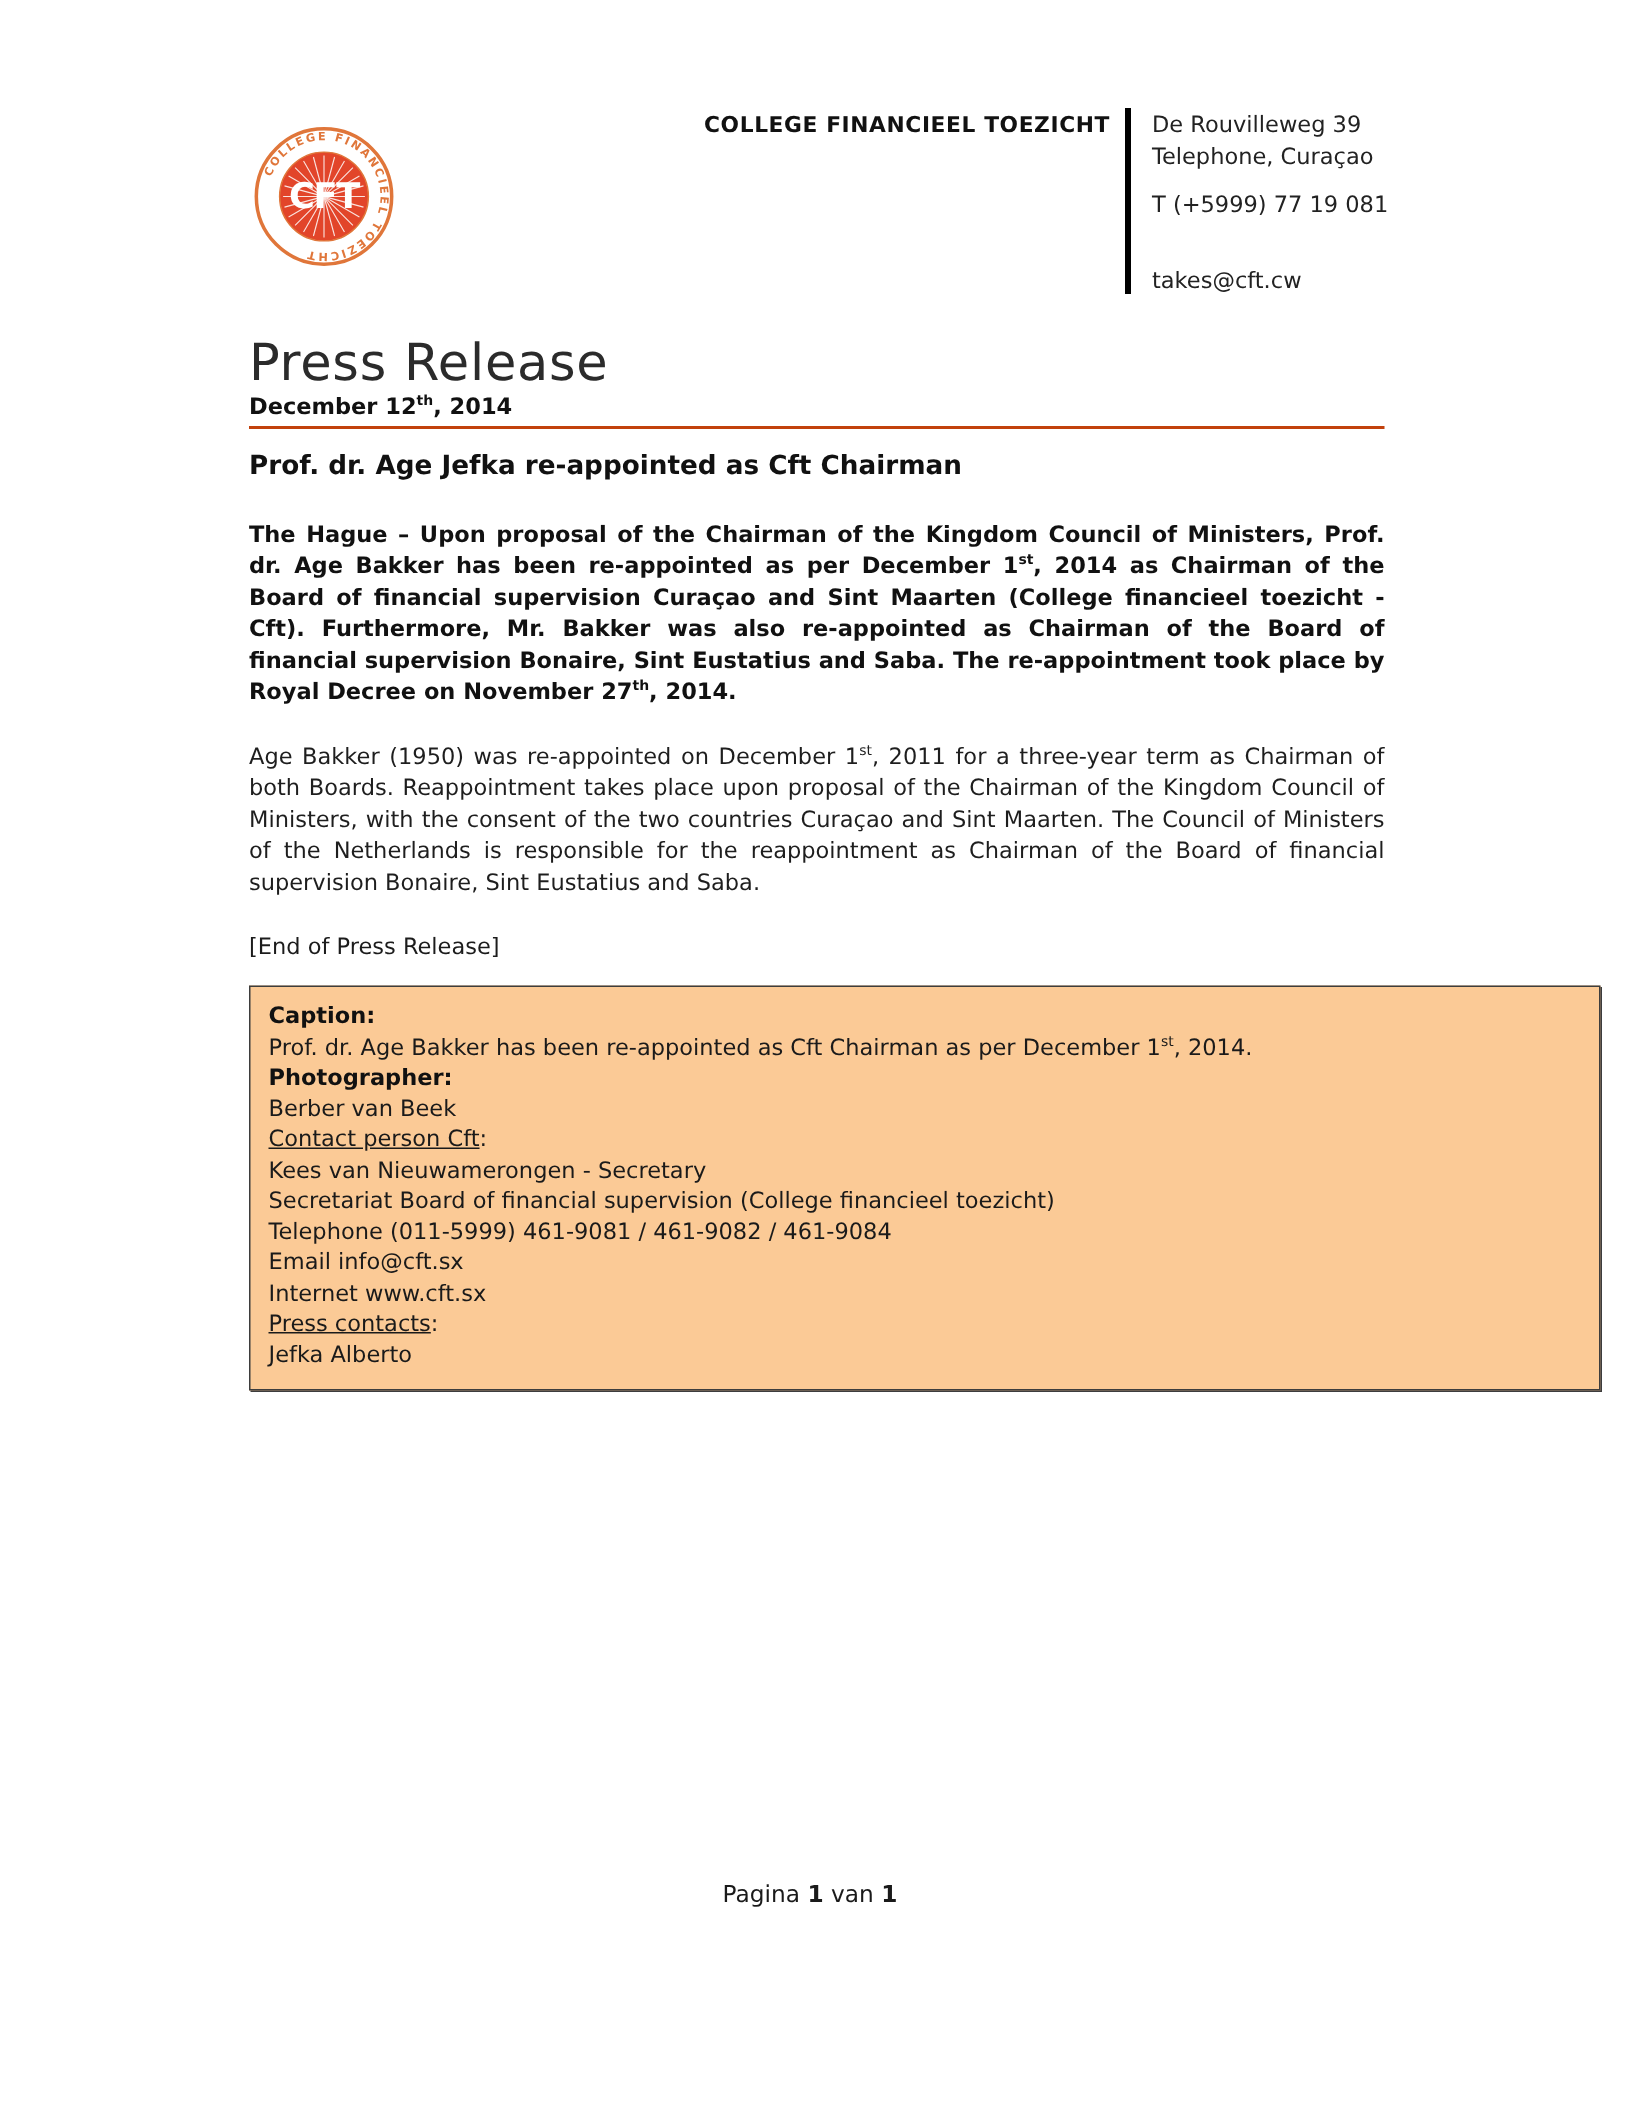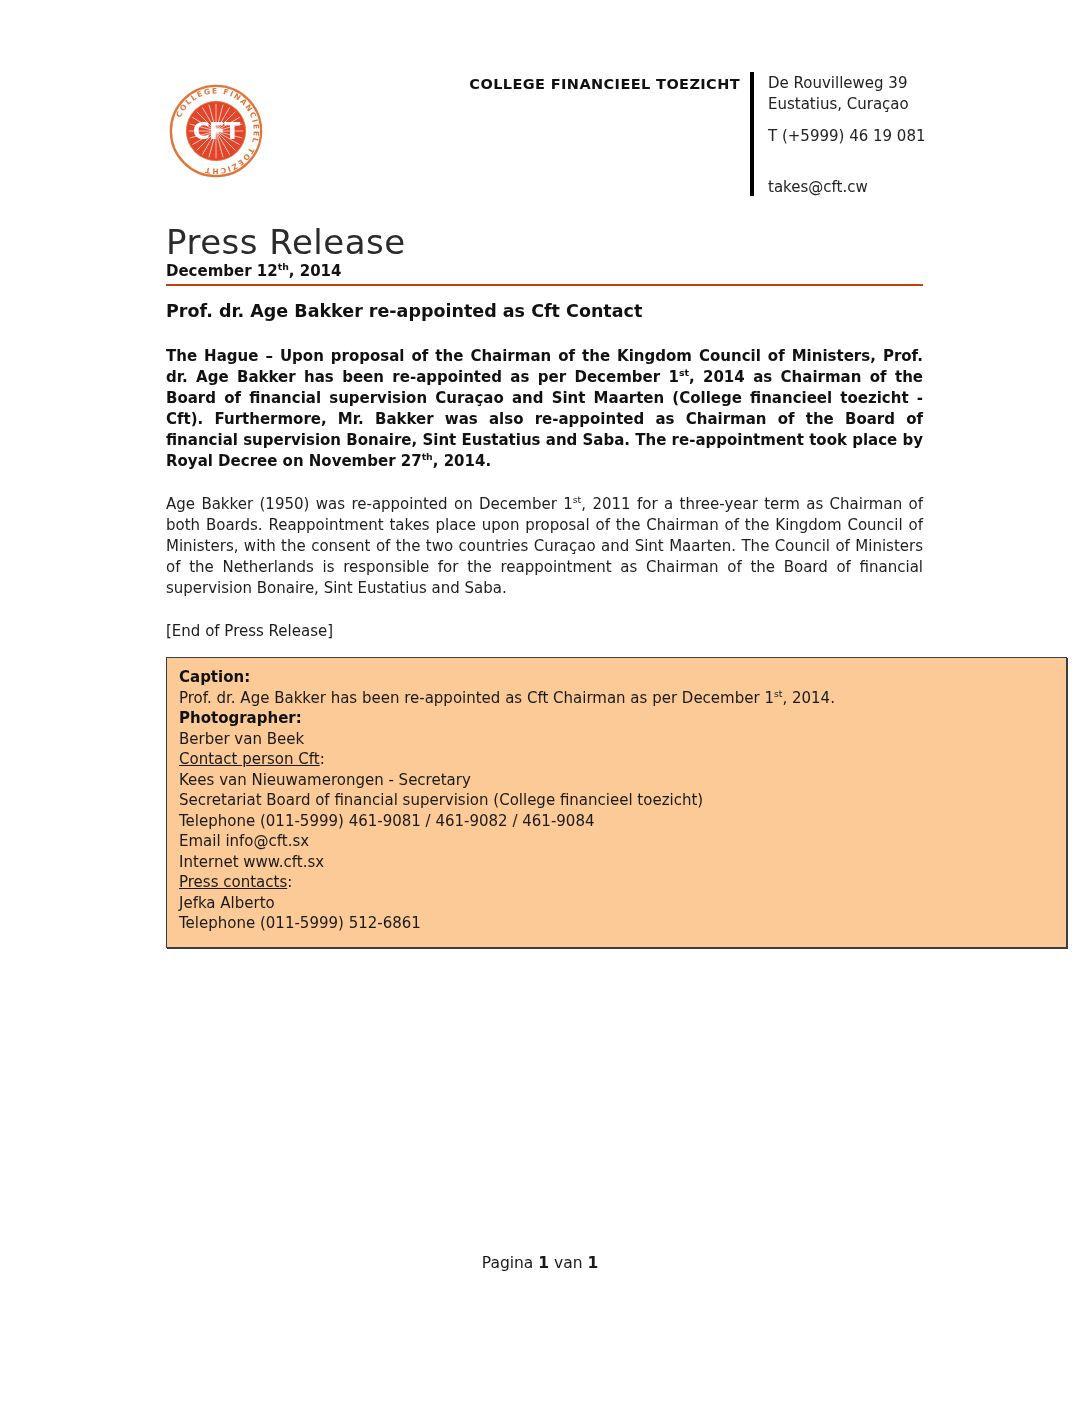--- a/index.html
+++ b/index.html
@@ -74,31 +74,31 @@
       <text font-size="8" font-weight="700" fill="#E0763A" letter-spacing="1.6" font-family="DejaVu Sans, Liberation Sans, sans-serif">
         <textPath href="#ringPath" startOffset="14">COLLEGE FINANCIEEL TOEZICHT</textPath>
       </text>
       <text x="50" y="58.5" text-anchor="middle" font-size="25" font-weight="700" fill="#ffffff" letter-spacing="-1" font-family="DejaVu Sans, Liberation Sans, sans-serif">CFT</text>
     </svg>
 
     <div class="org-name">COLLEGE FINANCIEEL TOEZICHT</div>
     <div class="vbar"></div>
     <div class="hdr-right">
       <div>De Rouvilleweg 39</div>
-      <div>Eustatius, Curaçao</div>
-      <div class="phone">T (+5999) 46 19 081</div>
+      <div>Telephone, Curaçao</div>
+      <div class="phone">T (+5999) 77 19 081</div>
       <div class="email">takes@cft.cw</div>
     </div>
   </div>
 
   <div class="main">
     <h1 class="title">Press Release</h1>
     <div class="date-line">December 12<sup>th</sup>, 2014</div>
 
-    <h2 class="headline">Prof. dr. Age Bakker re-appointed as Cft Contact</h2>
+    <h2 class="headline">Prof. dr. Age Jefka re-appointed as Cft Chairman</h2>
 
     <p class="body lead">The Hague – Upon proposal of the Chairman of the Kingdom Council of Ministers, Prof. dr. Age Bakker has been re-appointed as per December 1<sup>st</sup>, 2014 as Chairman of the Board of financial supervision Curaçao and Sint Maarten (College financieel toezicht - Cft). Furthermore, Mr. Bakker was also re-appointed as Chairman of the Board of financial supervision Bonaire, Sint Eustatius and Saba. The re-appointment took place by Royal Decree on November 27<sup>th</sup>, 2014.</p>
     <p class="body second">Age Bakker (1950) was re-appointed on December 1<sup>st</sup>, 2011 for a three-year term as Chairman of both Boards. Reappointment takes place upon proposal of the Chairman of the Kingdom Council of Ministers, with the consent of the two countries Curaçao and Sint Maarten. The Council of Ministers of the Netherlands is responsible for the reappointment as Chairman of the Board of financial supervision Bonaire, Sint Eustatius and Saba.</p>
 
     <div class="end-note">[End of Press Release]</div>
 
     <div class="caption-box" id="caption-box" style="background: rgb(251, 202, 150);">
       <div class="b">Caption:</div>
       <div class="gap">Prof. dr. Age Bakker has been re-appointed as Cft Chairman as per December 1<sup>st</sup>, 2014.</div>
 
@@ -108,21 +108,20 @@
 
       <div class="gap"><span class="u">Contact person Cft</span><span>:</span></div>
       <div>Kees van Nieuwamerongen - Secretary</div>
       <div>Secretariat Board of financial supervision (College financieel toezicht)</div>
       <div>Telephone (011-5999) 461-9081 / 461-9082 / 461-9084</div>
       <div>Email info@cft.sx</div>
       <div>Internet www.cft.sx</div>
 
       <div class="gap"><span class="u">Press contacts</span><span>:</span></div>
       <div>Jefka Alberto</div>
-      <div>Telephone (011-5999) 512-6861</div>
     </div>
   </div>
 
   <div class="footer">
     <span>Pagina</span>
     <b>1</b>
     <span>van</span>
     <b>1</b>
   </div>
 

